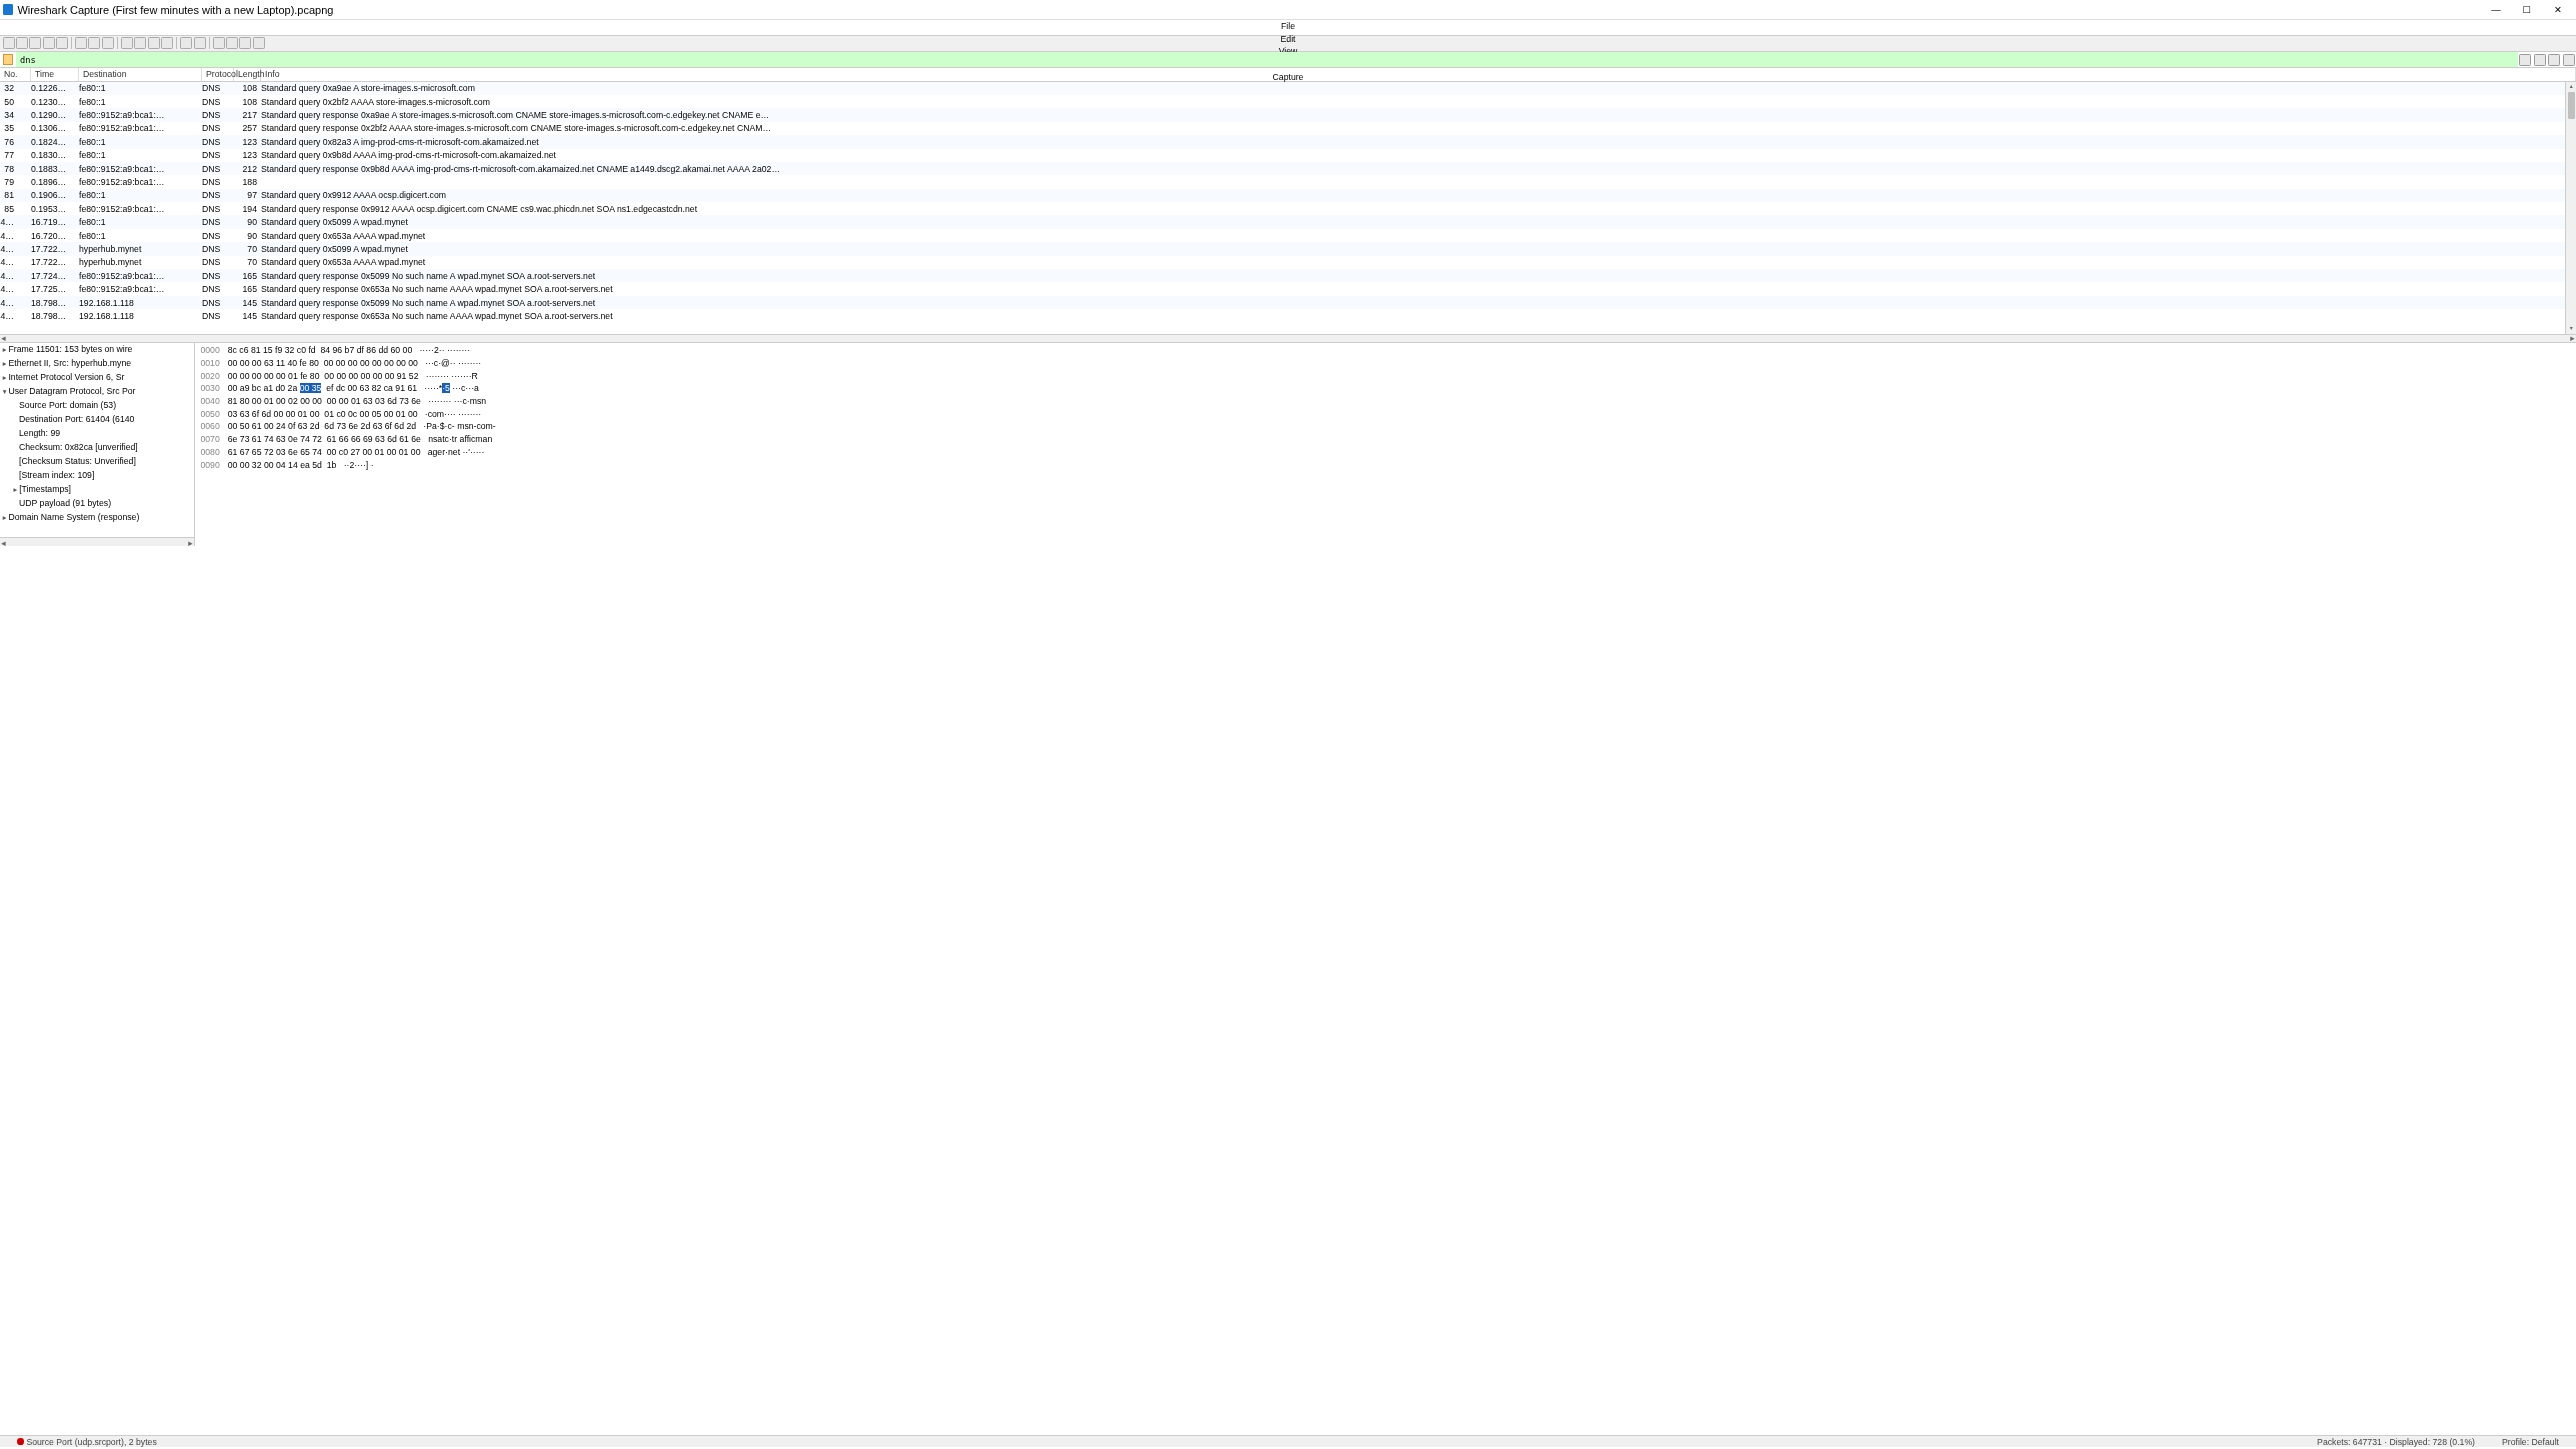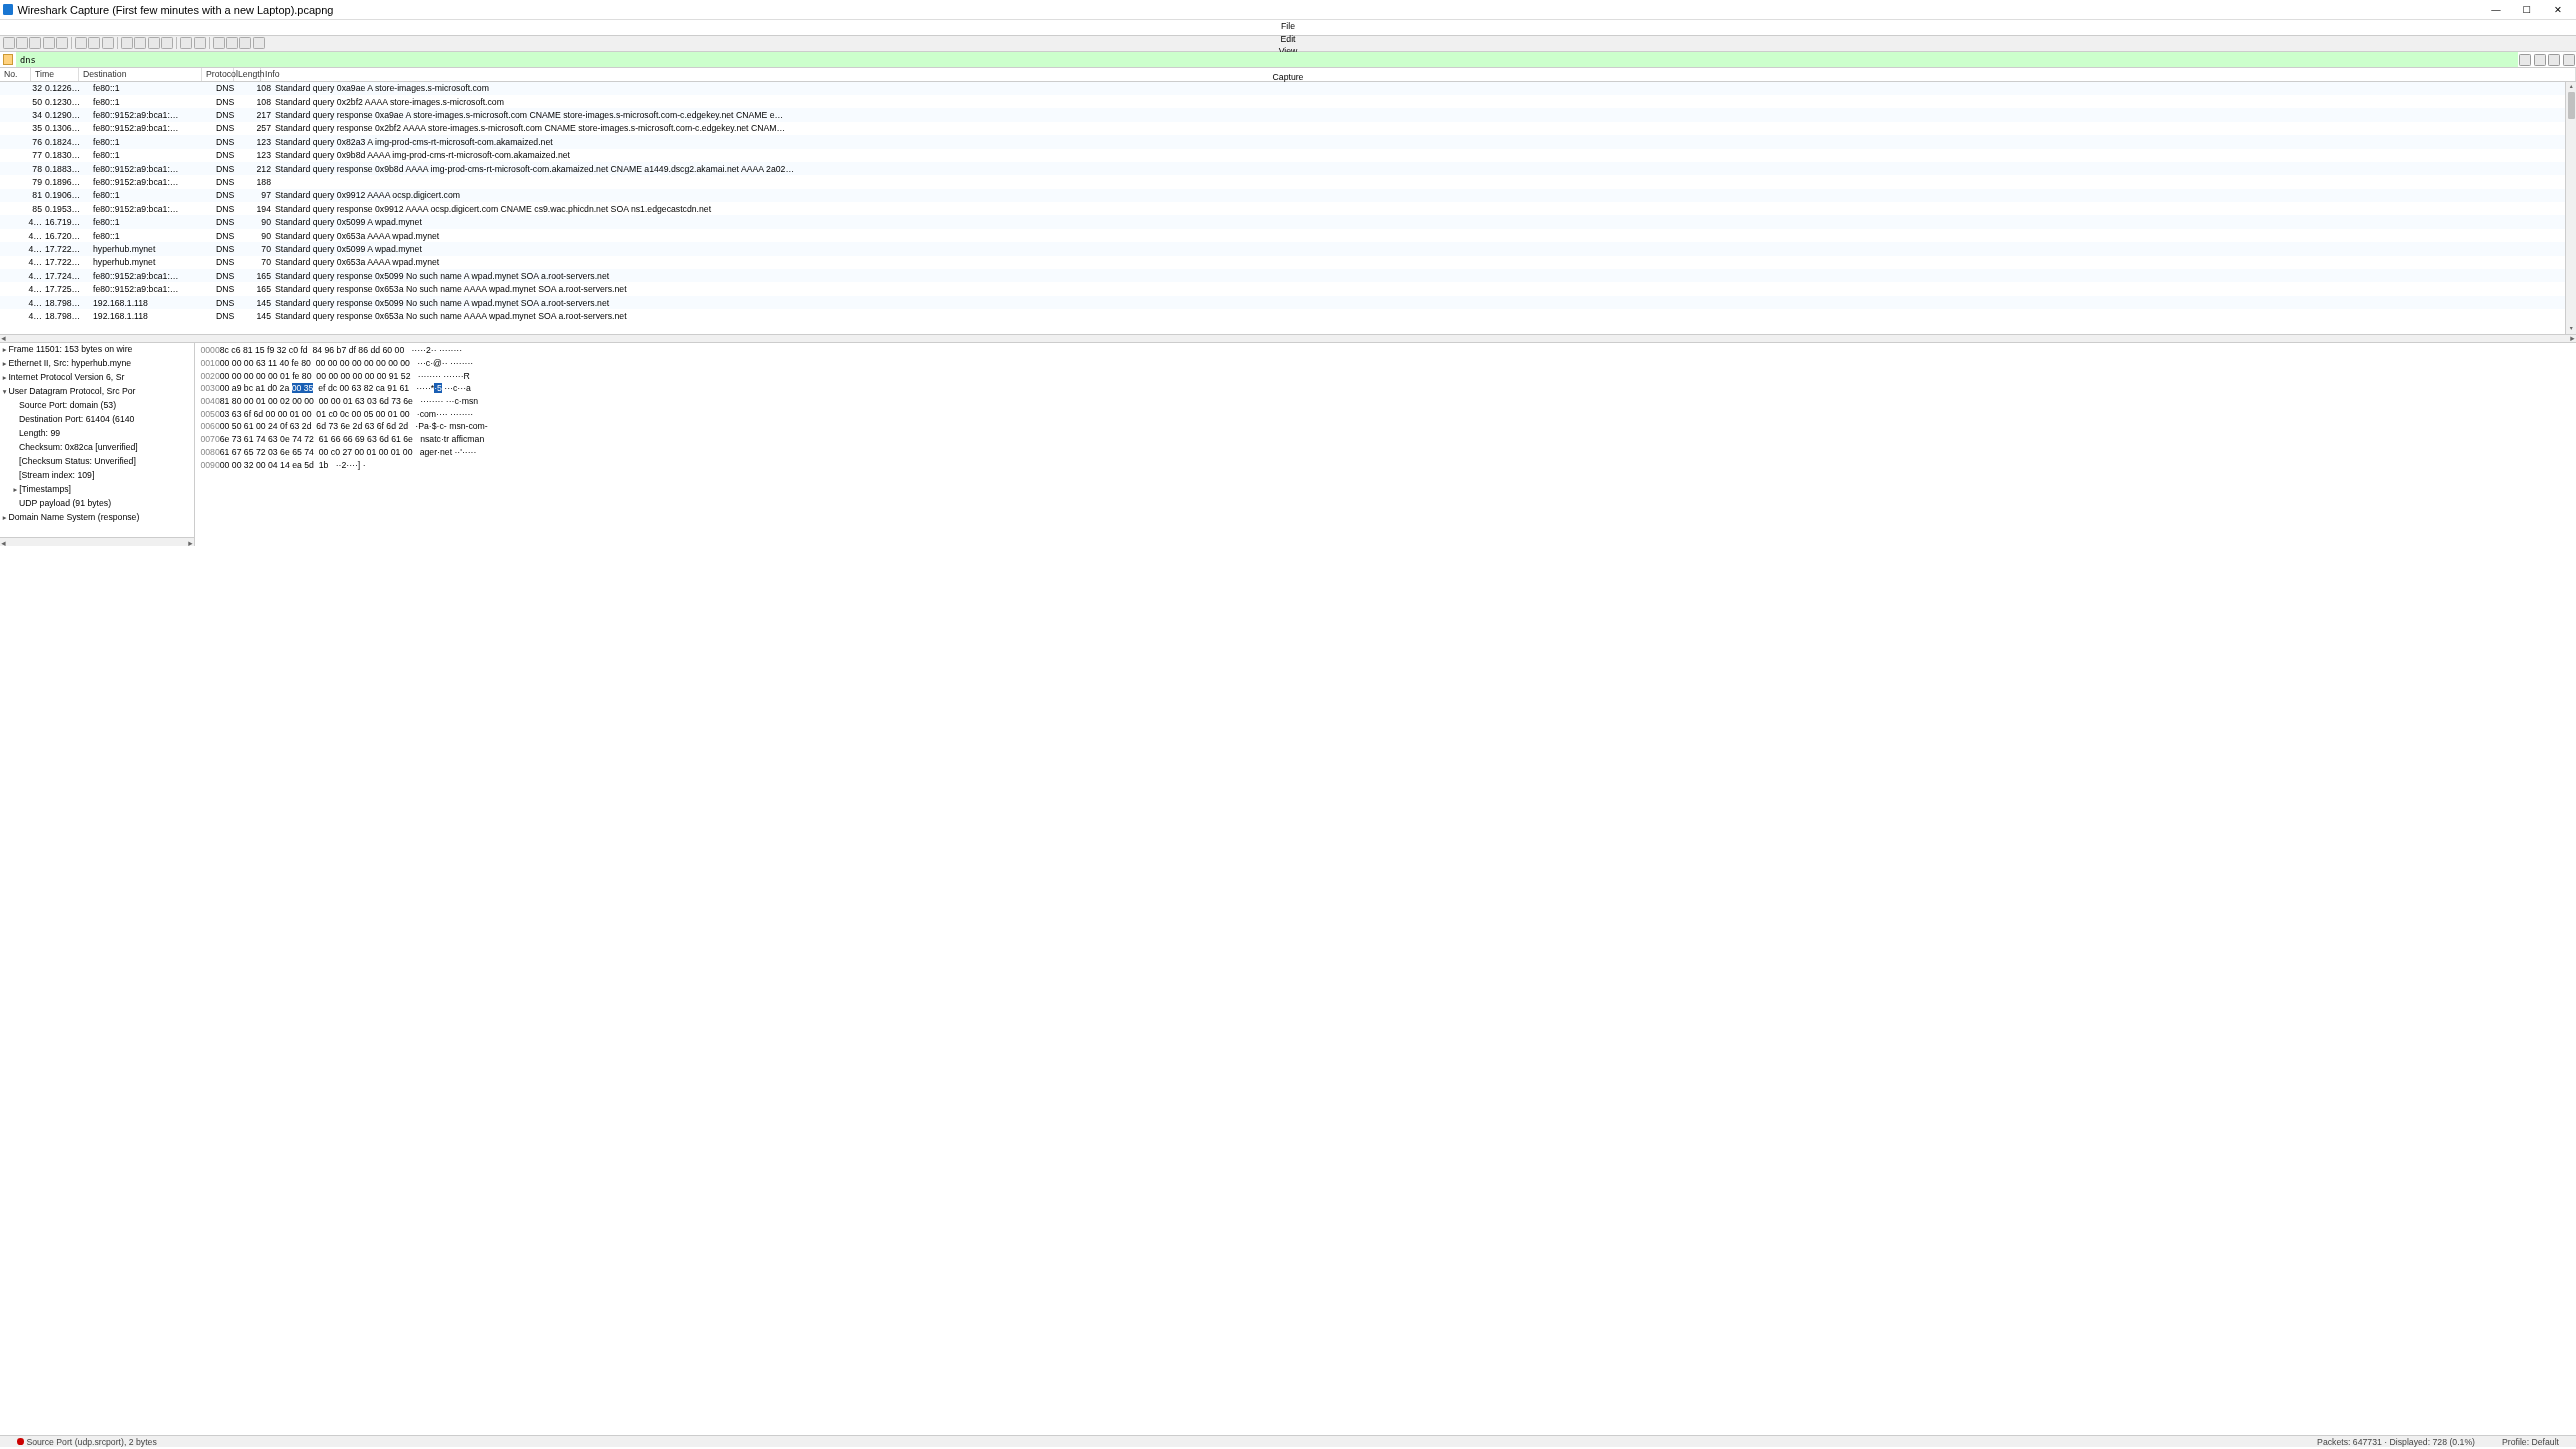--- a/index.html
+++ b/index.html
@@ -15,37 +15,37 @@
 .toolbar .sep { width:0.7px; height:12px; background:#bbb; margin:0 2px; }
 .filterbar { height:16px; background:#fff; display:flex; align-items:center; border-bottom:0.7px solid #ccc; }
 .filterbar .bk { width:10.7px; height:10.7px; background:#ffd27f; border:0.7px solid #cc9933; margin:0 2.7px; }
 .filterbar input { flex:1; height:14.8px; border:none; background:#ccffcc; padding:0 4px; font-family:monospace; font-size:8.7px; outline:none; }
 .filterbar .fbtn { width:12px; height:12px; margin:0 1.3px; border:0.7px solid #999; background:#e8e8e8; border-radius:1.3px; }
 .plhdr { height:13.4px; background:#fff; border-bottom:0.7px solid #ccc; display:flex; align-items:center; font-size:8px; color:#333; }
 .plhdr span { padding:0 4px; border-right:0.7px solid #ddd; height:100%; display:flex; align-items:center; }
 .packetlist { height:252px; overflow:hidden; background:#fff; position:relative; font-family:Consolas,monospace; font-size:9.4px; }
 .packetlist .row { height:13.4px; display:flex; align-items:center; white-space:pre; color:#000; }
 .packetlist .row:nth-child(odd){ background:#f7fbff; }
-.packetlist .row span.no{ width:45px; text-align:right; padding-right:3px;}
+.packetlist .row span.no{ width:31px; text-align:right; padding-right:17px;}
 .packetlist .row span.tm{ width:48px; }
 .packetlist .row span.ds{ width:123px; overflow:hidden; }
 .packetlist .row span.pr{ width:32px; }
 .packetlist .row span.ln{ width:27px; text-align:right; padding-right:4px;}
 .packetlist .row span.if{ flex:1; overflow:hidden; }
 .plscrl { height:9.4px; background:#f0f0f0; border-top:0.7px solid #ccc; border-bottom:0.7px solid #ccc; display:flex; align-items:center; justify-content:space-between; padding:0 1.3px; font-size:6.7px; color:#666; }
 .bottom { display:flex; height:203px; }
 .tree { width:195px; border-right:0.7px solid #ccc; overflow:hidden; font-family:Consolas,monospace; font-size:9.4px; padding:1.3px 0; background:#fff; position:relative; }
 .tree .ln { height:14px; white-space:nowrap; padding-left:2.7px; }
 .tree .ln.expand::before { content:"▸ "; display:inline; color:#555; font-size:7.4px; }
 .tree .ln.open::before { content:"▾ "; display:inline; color:#555; font-size:7.4px; }
 .tree .ln.ind { padding-left:19px; }
 .tree .ln.ind2 { padding-left:13.4px; }
 .treescrl { position:absolute; bottom:0; left:0; right:0; height:9.4px; background:#f0f0f0; border-top:0.7px solid #ccc; display:flex; justify-content:space-between; padding:0 1.3px; font-size:6.7px; color:#666; }
 .hex { flex:1; font-family:Consolas,monospace; font-size:9.4px; padding:1.3px 5.4px; background:#fff; white-space:pre; line-height:12.7px; }
-.hex .off { color:#888; }
+.hex .off { color:#888; margin-right:8px; }
 .hex .sel { background:#1a5fb4; color:#fff; }
 .hex .aselbg { background:#1a5fb4; color:#fff; }
 .statusbar { position:fixed; bottom:2px; left:0; right:0; height:12px; background:#f0f0f0; border-top:0.7px solid #ccc; display:flex; align-items:center; font-size:8px; color:#444; padding:0 17px; }
 .statusbar .dot { width:6.7px; height:6.7px; border-radius:50%; background:#c00; margin-right:2.7px; }
 .statusbar .mid { flex:1; }
 .vscroll { position:absolute; right:0; top:0; bottom:0; width:10.7px; background:#f0f0f0; border-left:0.7px solid #ccc; }
 .vscroll .ar { height:9.4px; text-align:center; font-size:6px; color:#666; line-height:9.4px; }
 .vscroll .thumb { background:#c0c0c0; margin:0 1.3px; border-radius:1.3px; }
 </style>
 </head>

